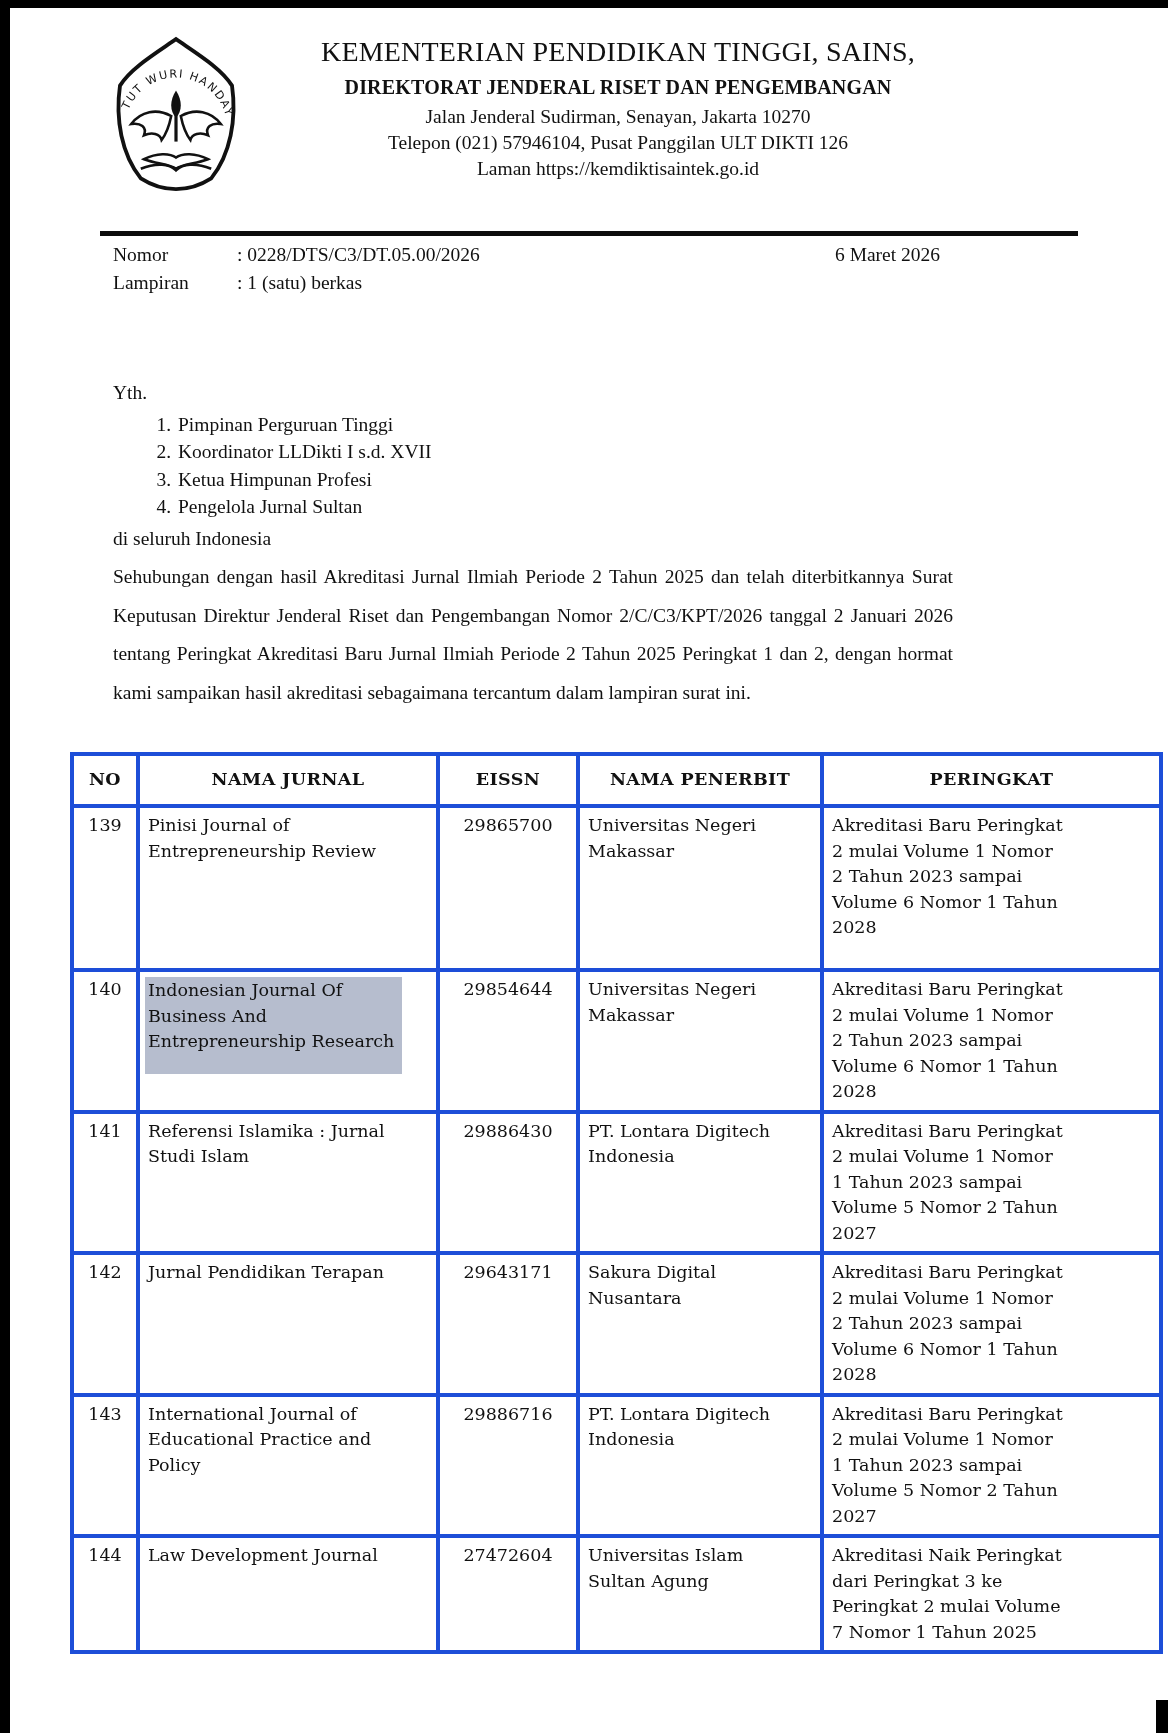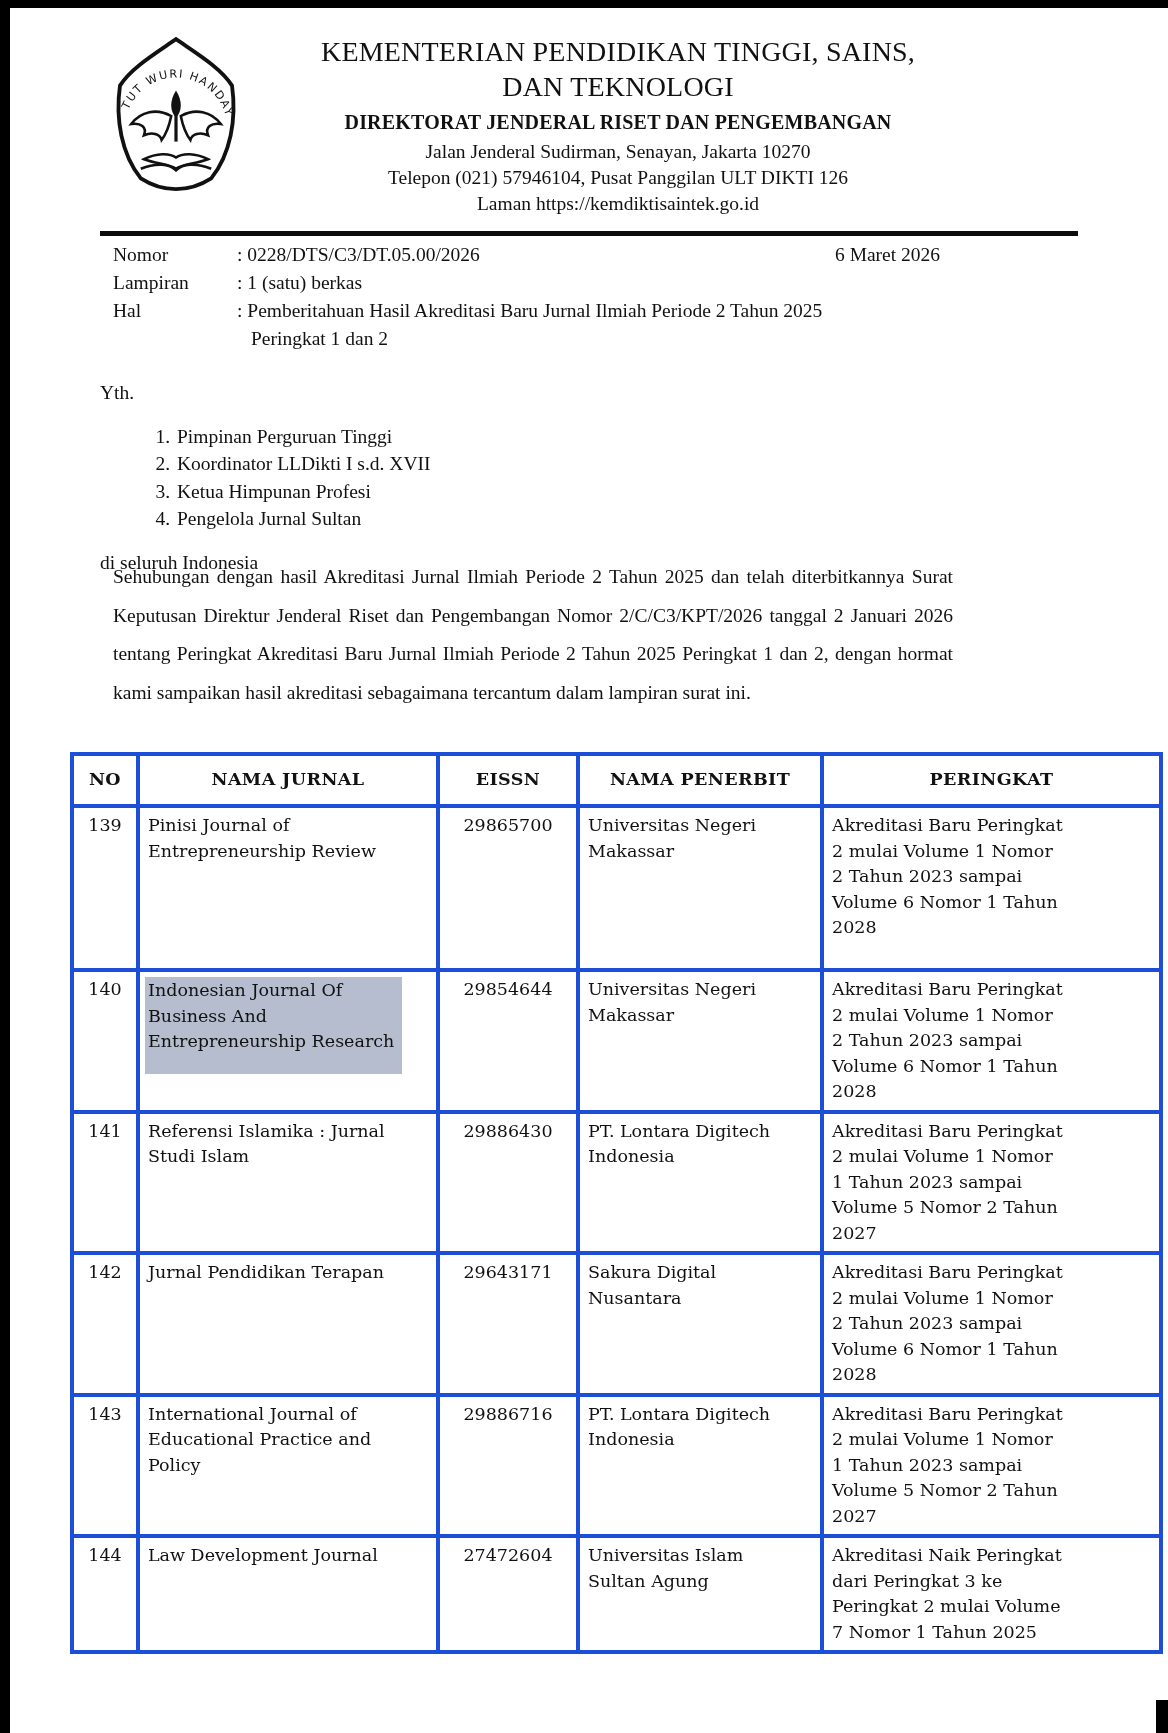--- a/index.html
+++ b/index.html
@@ -22,22 +22,22 @@
 
   
   .meta{position:absolute;left:113px;top:241px;width:980px;font-size:19.5px;line-height:28px;}
   .meta-row{white-space:nowrap;}
   .meta-label{display:inline-block;width:124px;vertical-align:top;}
   .meta-value{display:inline-block;vertical-align:top;white-space:normal;}
   .meta-value .line2{margin-left:14px;}
   .meta-date{position:absolute;left:722px;top:0;}
 
   
-  .recipients{position:absolute;left:100px;top:379px;font-size:19.5px;line-height:27.5px;}
-  .recipients ol{margin:16px;padding:0 0 0 59px;}
+  .recipients{position:absolute;left:113px;top:379px;font-size:19.5px;line-height:27.5px;}
+  .recipients ol{margin:4px;padding:0 0 0 59px;}
   .recipients li{padding-left:2px;}
 
   
   .body-text{
     position:absolute;left:113px;top:558px;width:840px;
     font-size:19.5px;line-height:38.5px;text-align:justify;margin:0;
   }
 
   
   .acc-table{
@@ -85,37 +85,33 @@
     <path d="M50 34 C46 40 46 47 50 51 C54 47 54 40 50 34 Z" fill="#111"></path>
     <path d="M50 38 L50 66" stroke="#111" stroke-width="2"></path>
     <path d="M47 50 C38 45 28 47 22 55 C28 54 32 57 30 62 C35 60 40 61 41 65 C44 61 46 55 47 50 Z" fill="none" stroke="#111" stroke-width="1.6"></path>
     <path d="M53 50 C62 45 72 47 78 55 C72 54 68 57 70 62 C65 60 60 61 59 65 C56 61 54 55 53 50 Z" fill="none" stroke="#111" stroke-width="1.6"></path>
     <path d="M30 77 C38 73 46 73 50 76 C54 73 62 73 70 77 C62 80 54 80 50 83 C46 80 38 80 30 77 Z" fill="none" stroke="#111" stroke-width="1.6"></path>
     <path d="M28 83 C38 79 46 80 50 84 C54 80 62 79 72 83" fill="none" stroke="#111" stroke-width="1.6"></path>
   </svg>
 
   <div class="letterhead-text">
     <div class="lh-ministry">KEMENTERIAN PENDIDIKAN TINGGI, SAINS,</div>
-    <div class="lh-ministry">DAN TEKNOLOGI</div>
     <div class="lh-directorate">DIREKTORAT JENDERAL RISET DAN PENGEMBANGAN</div>
     <div class="lh-addr">Jalan Jenderal Sudirman, Senayan, Jakarta 10270</div>
     <div class="lh-addr">Telepon (021) 57946104, Pusat Panggilan ULT DIKTI 126</div>
     <div class="lh-addr">Laman https://kemdiktisaintek.go.id</div>
   </div>
   <div class="lh-rule"></div>
 
   <section class="meta">
     <div class="meta-row">
       <span class="meta-label">Nomor</span><span class="meta-value">: 0228/DTS/C3/DT.05.00/2026</span>
     </div>
     <div class="meta-row">
       <span class="meta-label">Lampiran</span><span class="meta-value">: 1 (satu) berkas</span>
-    </div>
-    <div class="meta-row">
-      <span class="meta-label">Hal</span><span class="meta-value"><span>: Pemberitahuan Hasil Akreditasi Baru Jurnal Ilmiah Periode 2 Tahun 2025</span><div class="line2">Peringkat 1 dan 2</div></span>
     </div>
     <span class="meta-date">6 Maret 2026</span>
   </section>
 
   <section class="recipients">
     <div>Yth.</div>
     <ol>
       <li>Pimpinan Perguruan Tinggi</li>
       <li>Koordinator LLDikti I s.d. XVII</li>
       <li>Ketua Himpunan Profesi</li>

